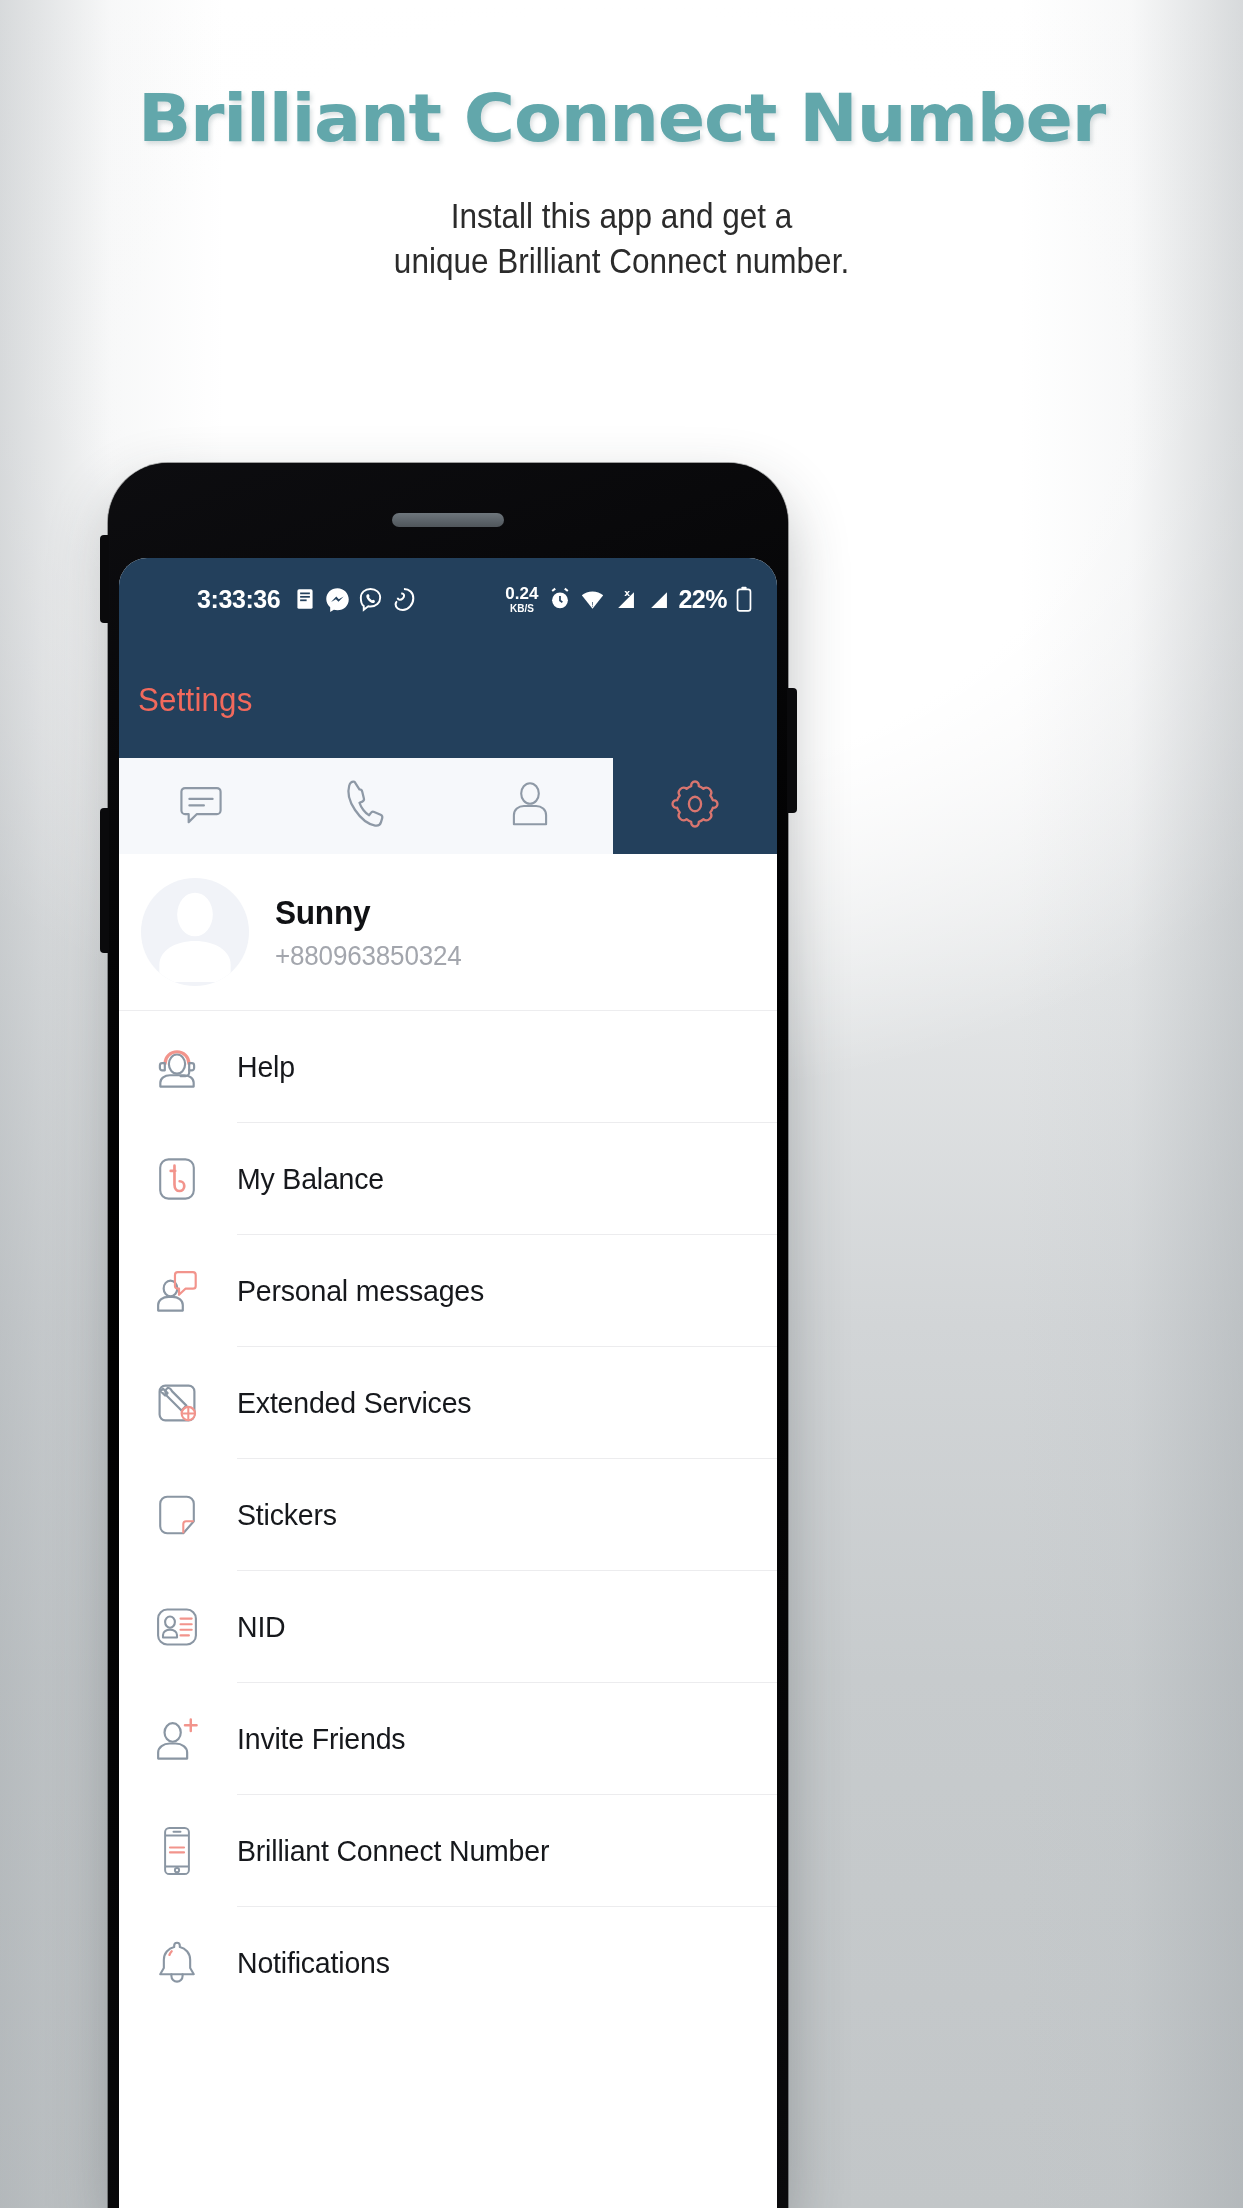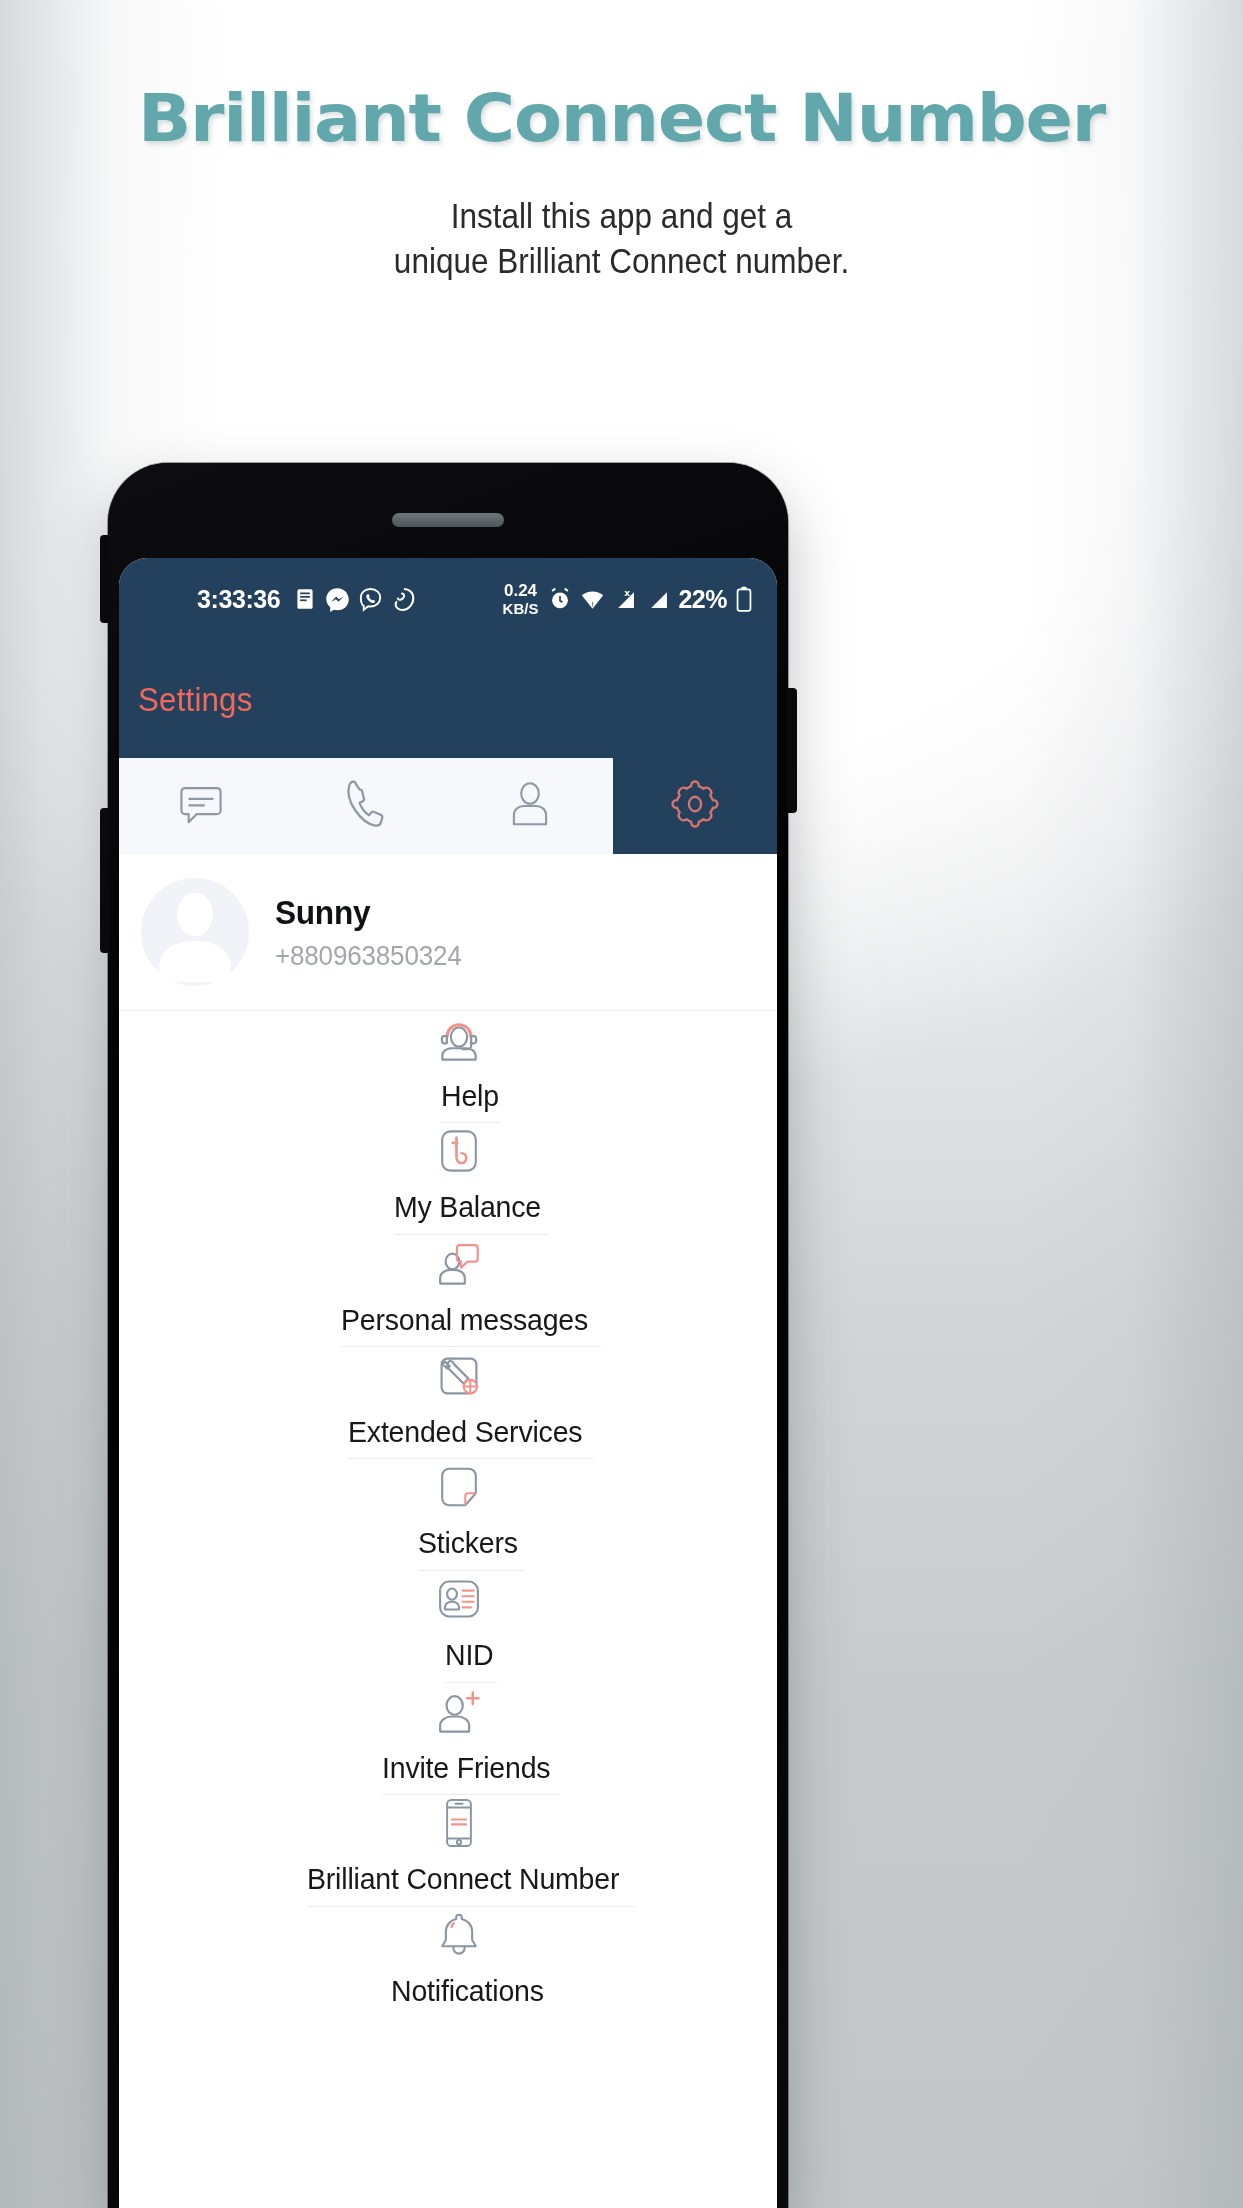--- a/index.html
+++ b/index.html
@@ -161,21 +161,21 @@
     letter-spacing: -0.5px;
   }
   .sb-speed {
     display: flex;
     flex-direction: column;
     align-items: center;
     line-height: 1;
     margin-right: 3px;
   }
   .sb-speed .num { font-size: 17px; font-weight: 700; }
-  .sb-speed .unit { font-size: 15px; font-weight: 700; margin-top: 2px; }
+  .sb-speed .unit { font-size: 10px; font-weight: 700; margin-top: 2px; }
   .sb-ico { display: flex; align-items: center; }
 
   
   .appbar {
     height: 118px;
     background: #23405c;
     display: flex;
     align-items: center;
     padding-left: 19px;
   }
@@ -247,21 +247,20 @@
     transform: scaleX(0.93);
     transform-origin: left center;
   }
 
   
   .menu-row {
     display: flex;
     align-items: center;
     height: 112px;
     padding-left: 22px;
-    flex-direction: column;
   }
   .menu-ico {
     width: 72px;
     flex: none;
     display: flex;
     align-items: center;
     justify-content: center;
   }
   .menu-label-wrap {
     flex: 1;

